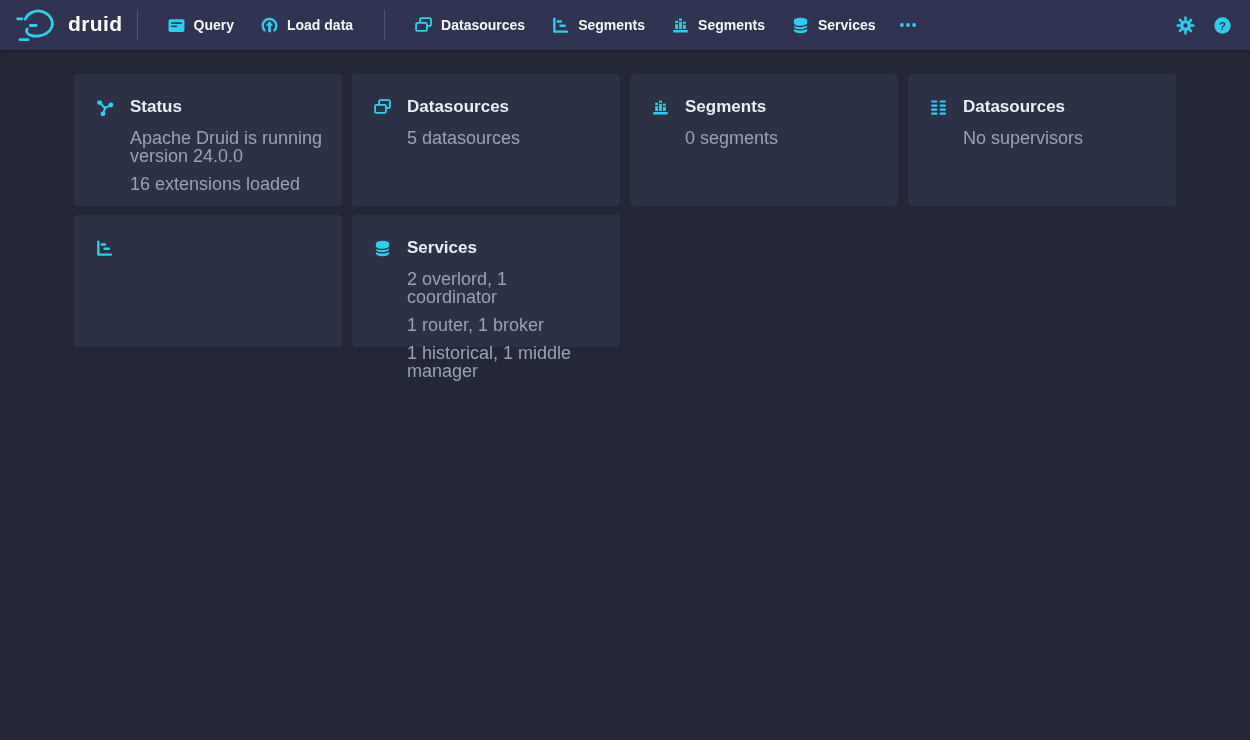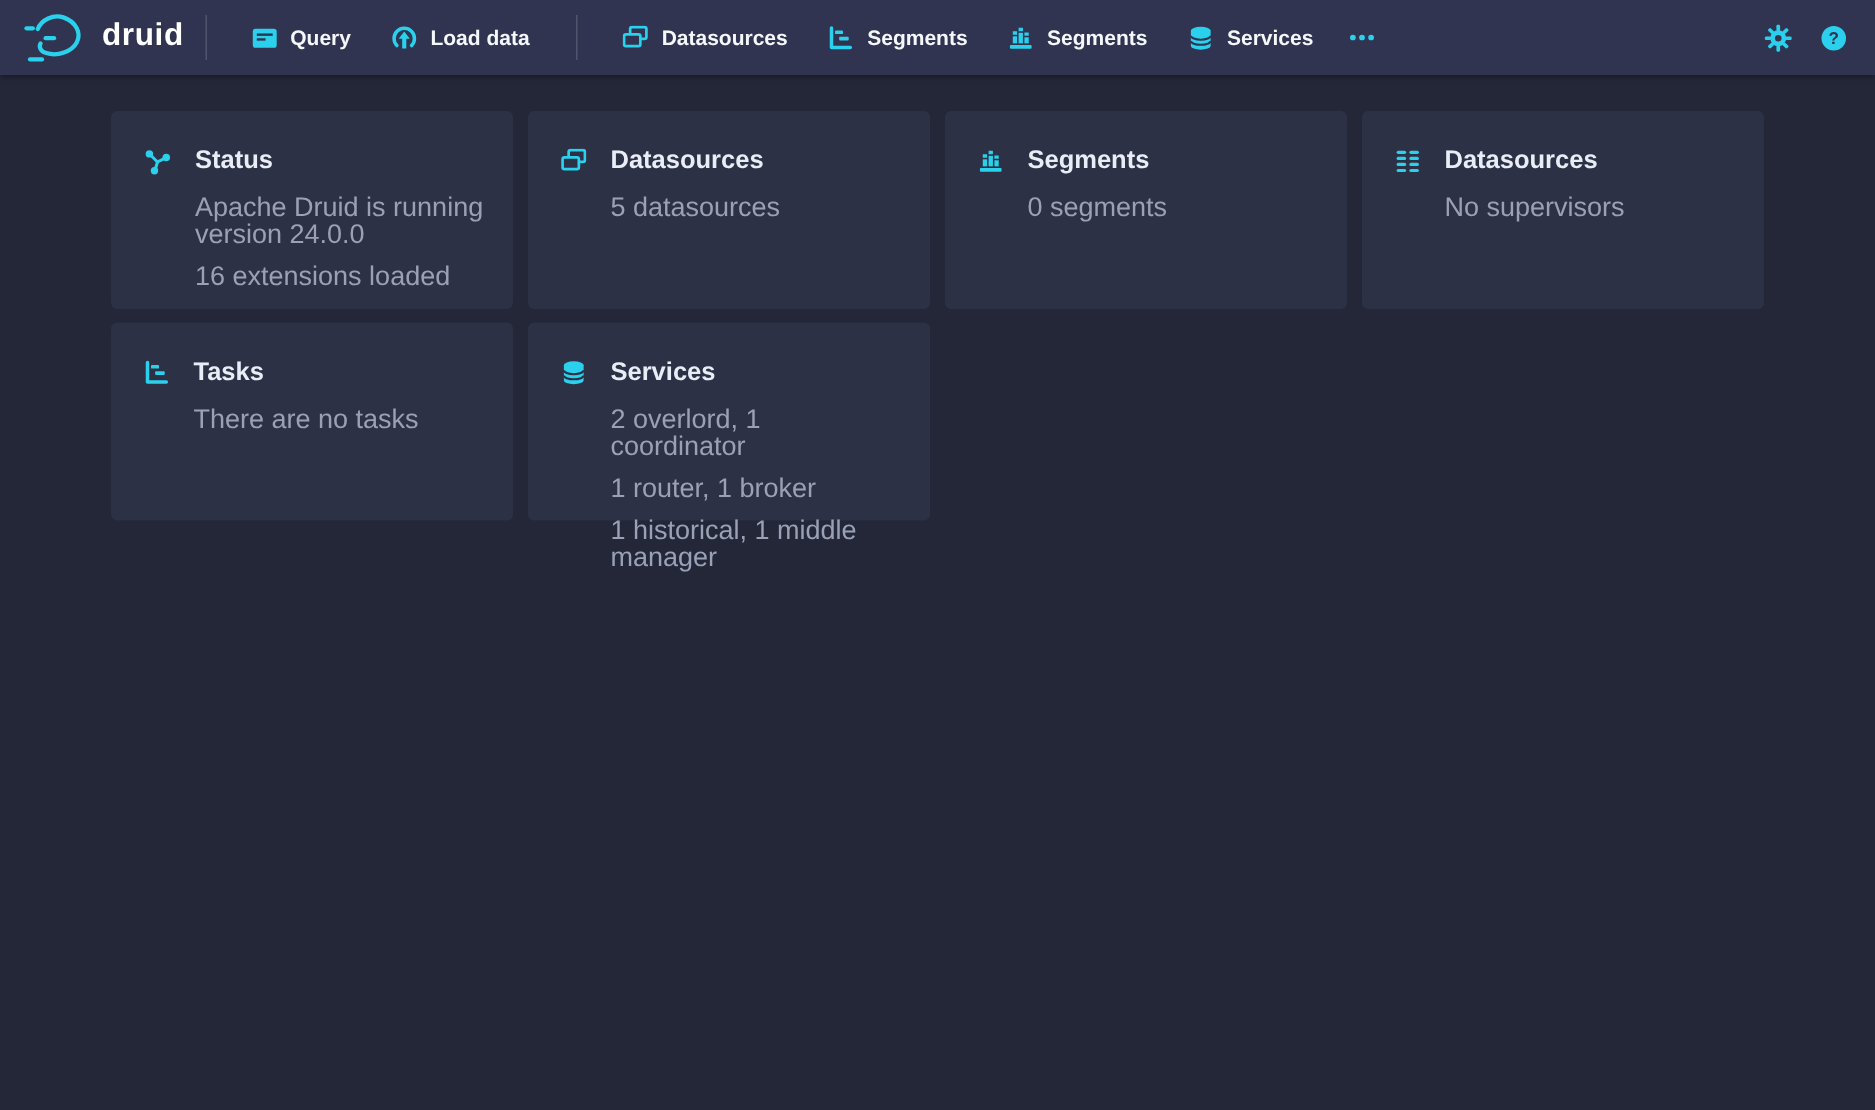--- a/index.html
+++ b/index.html
@@ -275,26 +275,20 @@
     </div>
   </a>
       <a class="card">
     <span class="icon">
           <svg width="17" height="17" viewBox="0 0 16 16">
             <path d="M2.2 1.5 V13.8 H14" fill="none" stroke="currentColor" stroke-width="2.2" stroke-linecap="round" stroke-linejoin="round"></path>
             <rect x="4.4" y="3.1" width="5" height="2.3" rx="0.6" fill="currentColor"></rect>
             <rect x="7" y="7.1" width="6" height="2.3" rx="0.6" fill="currentColor"></rect>
           </svg>
         </span>
-    <div class="card-content">
-      <h2 class="card-title">Tasks</h2>
-      <div class="card-lines">
-            <p class="card-line">There are no tasks</p>
-          </div>
-    </div>
   </a>
       <a class="card">
     <span class="icon">
           <svg width="17" height="17" viewBox="0 0 16 16" fill="currentColor">
             <ellipse cx="8" cy="3.2" rx="6.2" ry="2.4"></ellipse>
             <path d="M1.8 3.2 V12.8 A 6.2 2.4 0 0 0 14.2 12.8 V3.2 Z"></path>
             <path d="M1.8 6.5 A 6.2 2.4 0 0 0 14.2 6.5" fill="none" stroke="var(--icon-bg)" stroke-width="1.3"></path>
             <path d="M1.8 9.7 A 6.2 2.4 0 0 0 14.2 9.7" fill="none" stroke="var(--icon-bg)" stroke-width="1.3"></path>
           </svg>
         </span>

